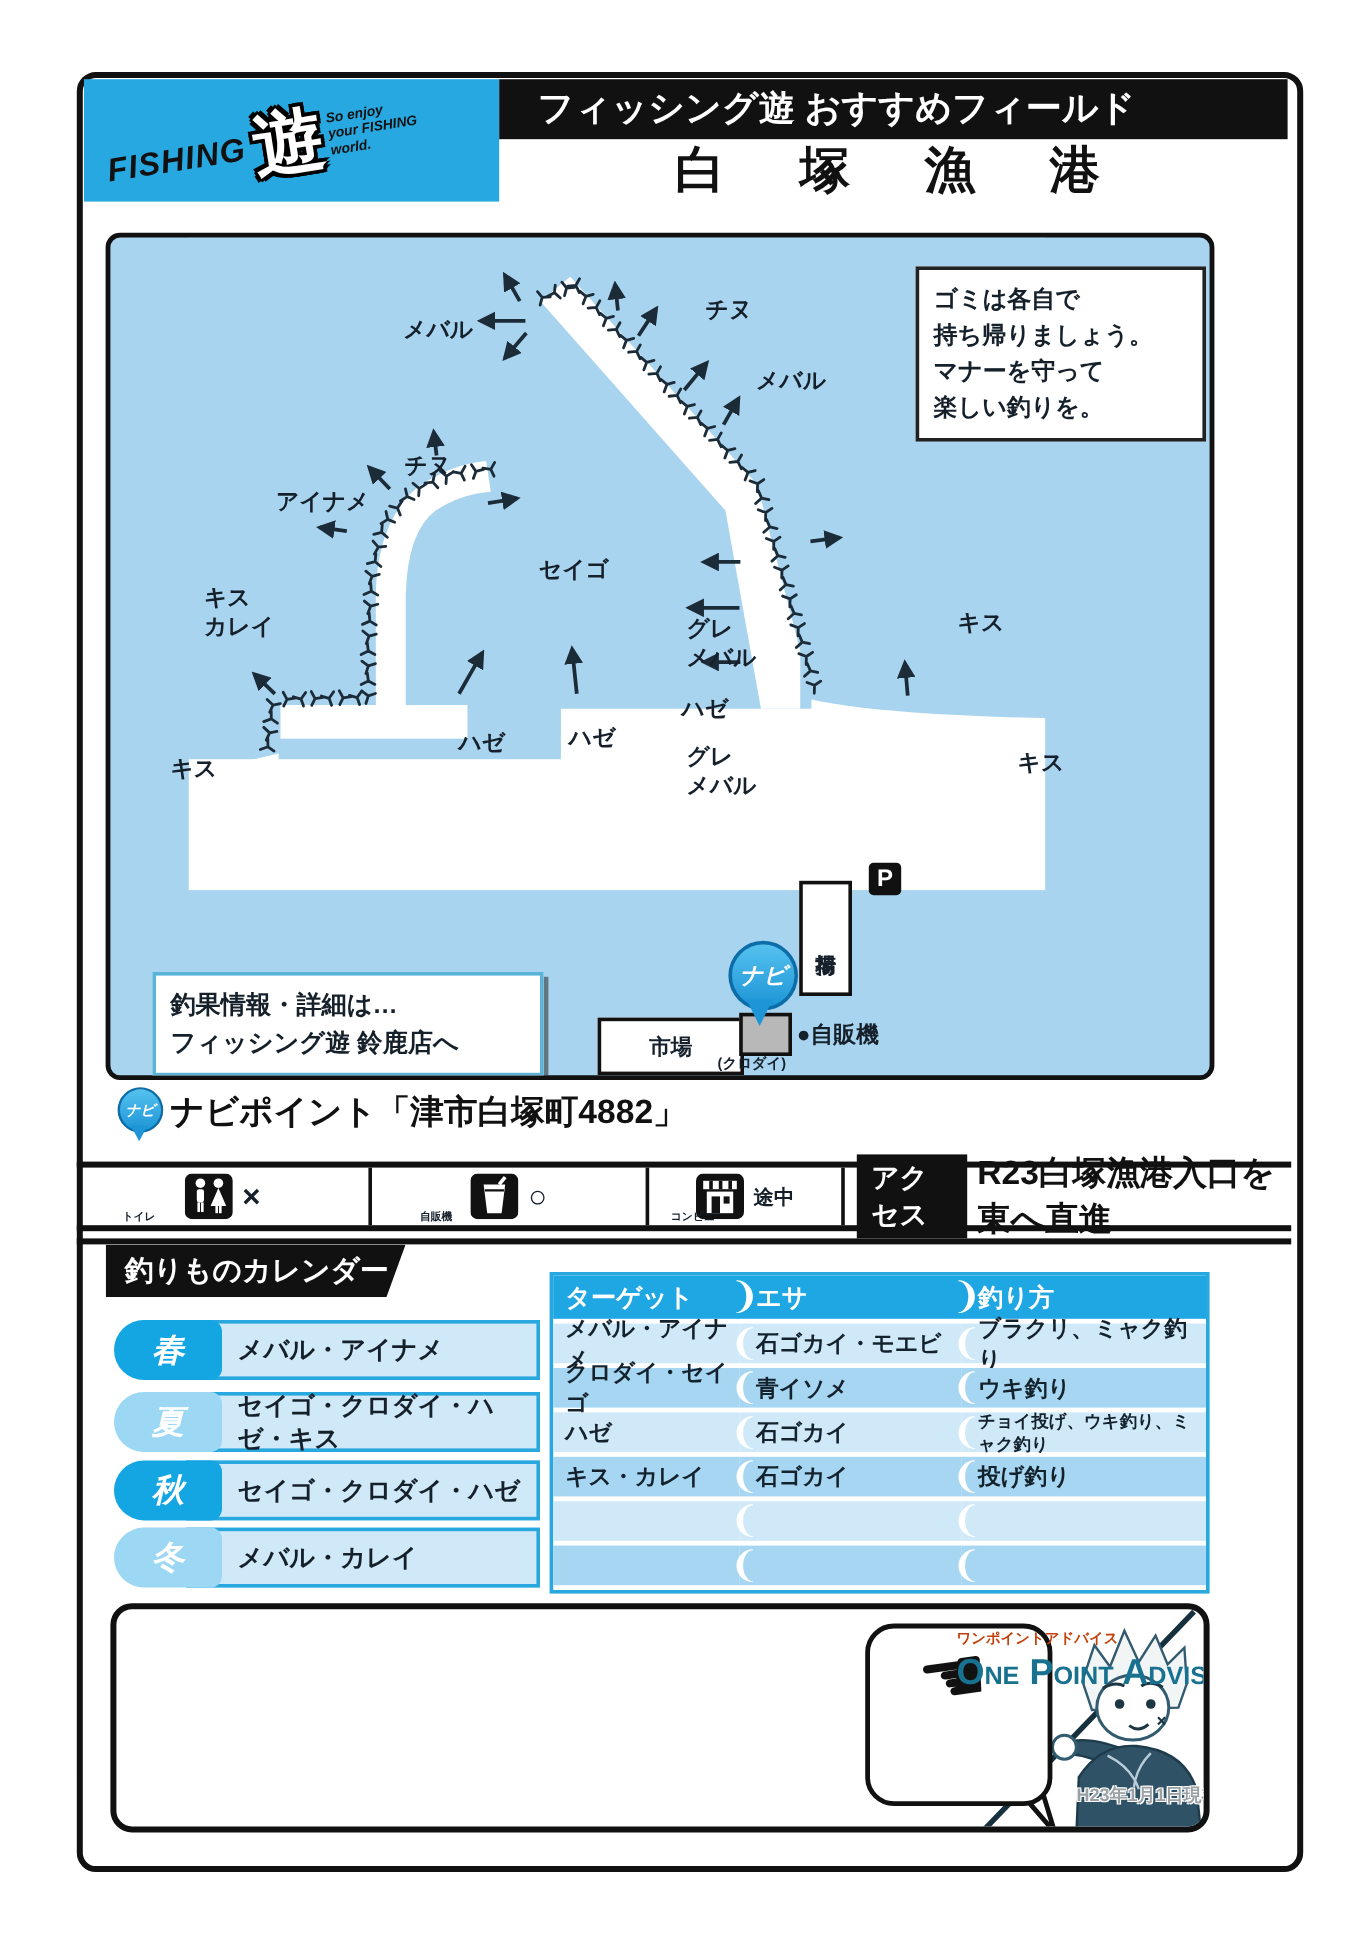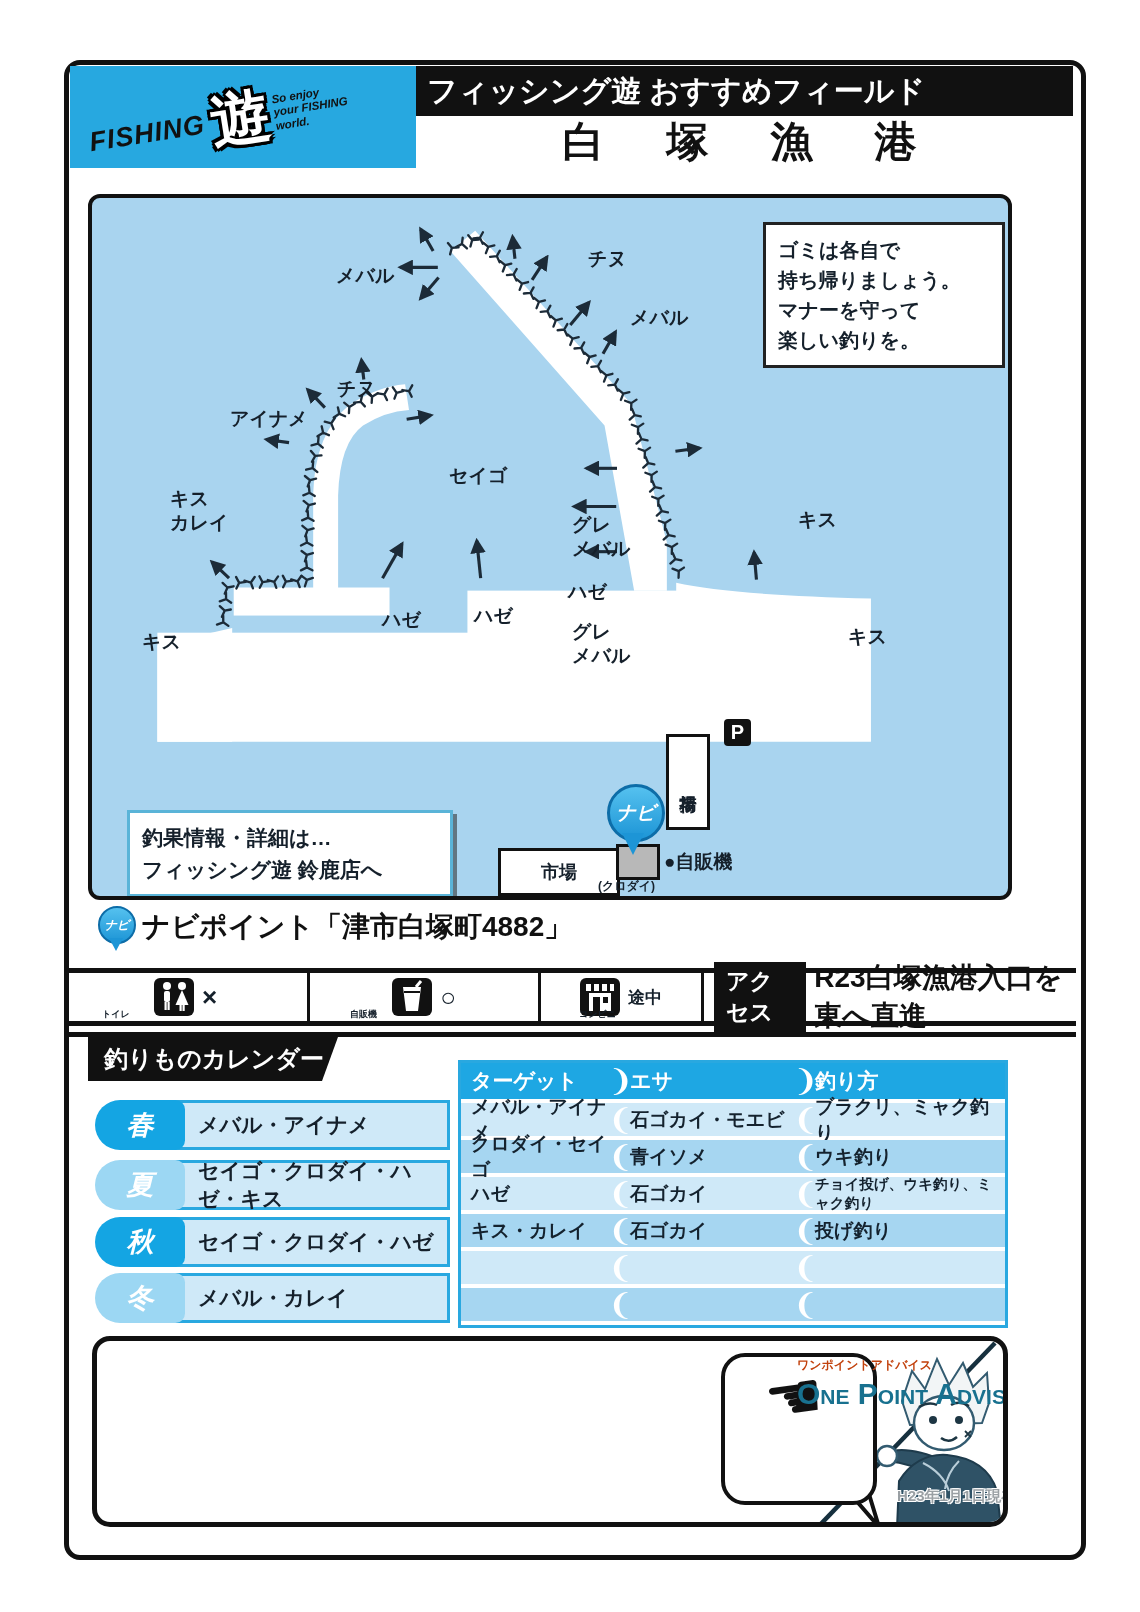--- a/index.html
+++ b/index.html
@@ -8,21 +8,21 @@
   
   .frame{left:64px;top:60px;width:1012px;height:1490px;border:5px solid #111;border-radius:16px;}
   
   .logo-box{left:70px;top:66px;width:346px;height:102px;background:#27a8e0;overflow:hidden;}
   .logo-rot{position:absolute;left:18px;top:26px;transform:rotate(-9deg);white-space:nowrap;display:flex;align-items:center;}
   .logo-fishing{font-size:27px;font-weight:900;font-style:italic;letter-spacing:1px;color:#111;}
   .logo-yu{font-size:60px;font-weight:900;color:#fff;margin:0 4px 0 6px;line-height:1;
      text-shadow:-3px -3px 0 #000,3px -3px 0 #000,-3px 3px 0 #000,3px 3px 0 #000,0 3px 0 #000,3px 0 0 #000,0 -3px 0 #000,-3px 0 0 #000;}
   .logo-tag{font-size:11.5px;font-weight:700;font-style:italic;line-height:1.15;color:#111;}
   .hd-black{left:416px;top:66px;width:657px;height:50px;background:#111;color:#fff;
-     font-size:30px;font-weight:800;line-height:50px;padding-left:11px;box-sizing:border-box;}
+     font-size:30px;font-weight:800;line-height:50px;padding-left:32px;box-sizing:border-box;}
   .hd-title{left:416px;top:116px;width:657px;height:52px;font-size:42px;font-weight:800;color:#111;
      text-align:center;line-height:52px;letter-spacing:10px;}
   
   .map-panel{left:88px;top:194px;width:924px;height:706px;border:4px solid #111;border-radius:12px;
      background:#a9d4ef;overflow:hidden;box-sizing:border-box;}
   .map-panel > *{position:absolute;}
   .ml{font-size:19px;font-weight:800;color:#15202b;white-space:pre-line;line-height:1.25;}
   .notice-box{left:671px;top:24px;width:212px;background:#fff;border:3px solid #222;
      padding:10px 12px;font-size:20px;font-weight:800;line-height:1.5;}
   .info-box{left:35px;top:612px;width:296px;background:#fff;border:3px solid #5ab4d8;
@@ -296,21 +296,21 @@
       <rect x="0" y="0" width="40" height="38" rx="6" fill="#111"></rect>
       <rect x="6" y="6" width="28" height="7" fill="#fff"></rect>
       <rect x="11" y="6" width="3" height="7" fill="#111"></rect>
         <rect x="19" y="6" width="3" height="7" fill="#111"></rect>
         <rect x="27" y="6" width="3" height="7" fill="#111"></rect>
       <rect x="9" y="15" width="22" height="18" fill="#fff"></rect>
       <rect x="13" y="19" width="7" height="14" fill="#111"></rect>
         <rect x="23" y="19" width="5" height="6" fill="#111"></rect>
     </svg>
     <span class="fac-status" style="font-size:17px">途中</span>
-    <span class="fac-sub" style="left:38px">コンビニ</span>
+    <span class="fac-sub" style="left:18px">コンビニ</span>
   </div>
   <div class="fac-cell" style="flex:1;justify-content:flex-start;padding-left:10px">
     <span class="access-badge">アクセス</span>
     <span class="access-text">R23白塚漁港入口を東へ直進</span>
   </div>
 </div>
 
 <div class="abs sec-line"></div>
 <div class="abs cal-tab">釣りものカレンダー</div>
 

